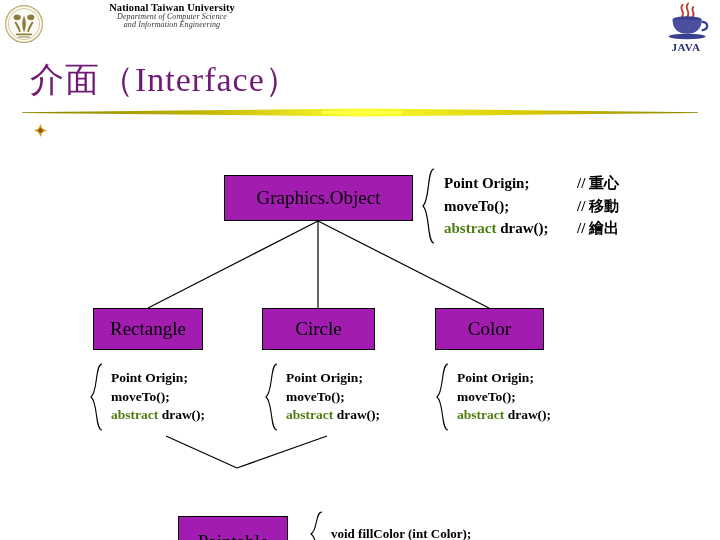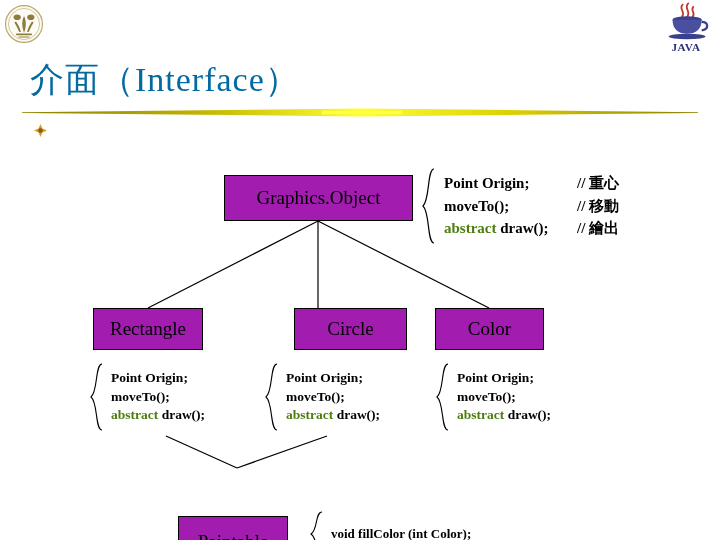--- a/index.html
+++ b/index.html
@@ -56,21 +56,21 @@
     width: 56px; height: 52px;
   }
 
   
   #page-title {
     position: absolute;
     left: 30px; top: 57px;
     font-family: "Liberation Serif", serif;
     font-size: 34px;
     letter-spacing: 1px;
-    color: #0369a1;
+    color: #701a75;
     white-space: nowrap;
   }
   #title-rule {
     position: absolute;
     left: 22px; top: 108px;
     width: 676px; height: 9px;
   }
 
   
   #bullet-row {
@@ -105,21 +105,21 @@
     display: flex;
     align-items: center;
     justify-content: center;
     font-family: "Liberation Serif", serif;
     font-size: 19px;
     color: #000000;
     box-sizing: border-box;
   }
   #box-graphicsobject { left: 224px; top: 175px; width: 189px; height: 46px; }
   #box-rectangle      { left: 93px;  top: 308px; width: 110px; height: 42px; }
-  #box-circle         { left: 262px; top: 308px; width: 113px; height: 42px; margin-left: 32px; }
+  #box-circle         { left: 262px; top: 308px; width: 113px; height: 42px; }
   #box-line           { left: 435px; top: 308px; width: 109px; height: 42px; }
   #box-paintable      { left: 178px; top: 468px; width: 110px; height: 51px; margin-top: 48px; }
 
   
   .code-block {
     position: absolute;
     display: flex;
     align-items: center;
     font-family: "Liberation Serif", serif;
     font-weight: bold;
@@ -166,20 +166,25 @@
       <ellipse cx="33" cy="33" rx="9" ry="7"></ellipse>
       <ellipse cx="67" cy="33" rx="9" ry="7"></ellipse>
       <path d="M50 30 C44 42 44 56 50 72 C56 56 56 42 50 30 Z"></path>
       <path d="M30 44 C36 52 40 60 42 70 L38 70 C34 60 30 52 26 46 Z"></path>
       <path d="M70 44 C64 52 60 60 58 70 L62 70 C66 60 70 52 74 46 Z"></path>
       <rect x="30" y="74" width="40" height="4" rx="2"></rect>
       <rect x="36" y="81" width="28" height="3" rx="1.5"></rect>
     </g>
   </svg>
 
+  <div id="header-text">
+    <span id="univ-name">National Taiwan University</span>
+    <span class="dept-line">Department of Computer Science</span>
+    <span class="dept-line">and Information Engineering</span>
+  </div>
 
   <svg id="java-logo" viewBox="0 0 100 92">
     <g fill="none" stroke="#c0392b" stroke-width="3.2" stroke-linecap="round">
       <path d="M44 6 C36 14 50 18 43 27"></path>
       <path d="M54 4 C45 13 60 17 52 28"></path>
       <path d="M63 10 C57 17 68 20 62 28"></path>
     </g>
     <ellipse cx="52" cy="33" rx="26" ry="6" fill="#3b3f8f"></ellipse>
     <path d="M26 33 C26 50 36 58 52 58 C68 58 78 50 78 33 Z" fill="#4a4fa0"></path>
     <path d="M78 37 C90 37 92 50 78 52" fill="none" stroke="#3b3f8f" stroke-width="4"></path>

